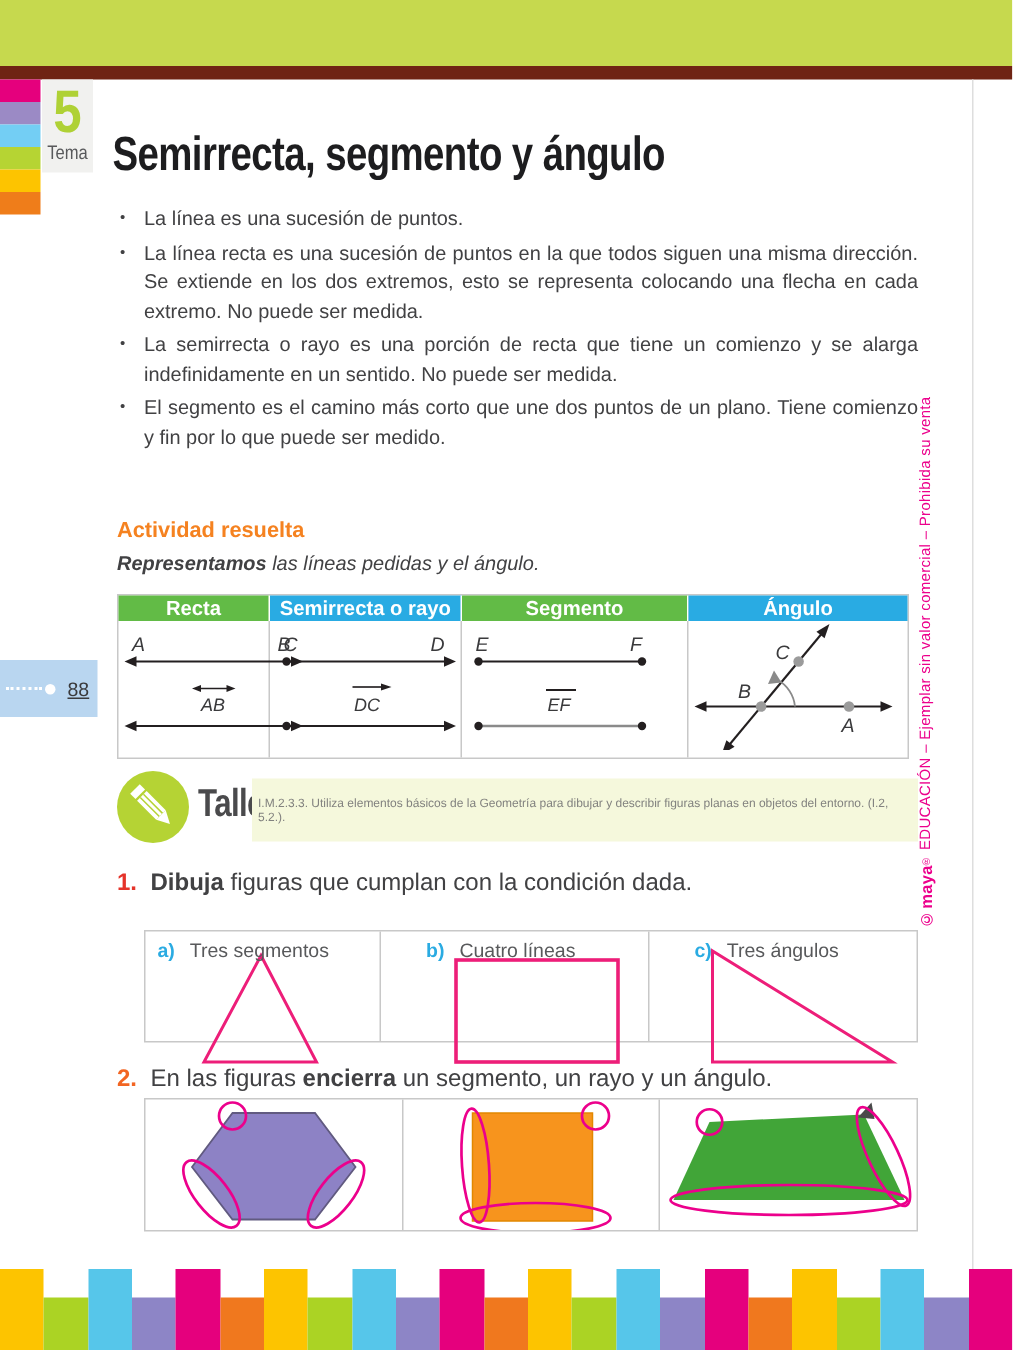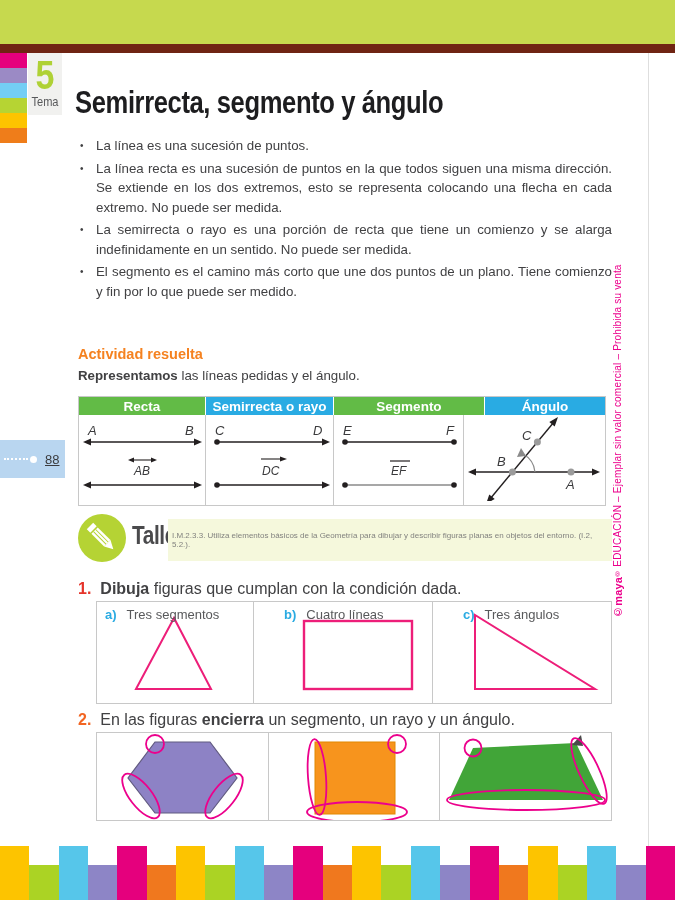--- a/index.html
+++ b/index.html
@@ -23,32 +23,32 @@
   
   .title{position:absolute;left:75px;top:84px;margin:0;font-size:32px;font-weight:bold;color:#1d1d1f;
          letter-spacing:-.5px;transform:scaleX(.8);transform-origin:left;white-space:nowrap;}
   
   .bullets{position:absolute;left:78px;top:136px;width:534px;margin:0;padding:0;list-style:none;
            font-size:13.3px;line-height:19.5px;text-align:justify;color:#414143;}
   .bullets li{position:relative;padding-left:18px;margin-bottom:3px;}
   .bullets li::before{content:"•";position:absolute;left:2px;top:0;font-size:10px;color:#414143;}
   
   .act-heading{position:absolute;left:78px;top:346px;font-size:14.5px;font-weight:bold;color:#f58220;}
-  .act-intro{position:absolute;left:78px;top:368px;margin:0;font-size:13.3px;color:#414143;}
+  .act-intro{position:absolute;left:78px;top:368px;margin:0;font-size:13.3px;color:#414143;font-style:italic;}
   
   .ltable{position:absolute;left:78px;top:396px;width:528px;height:110px;border:1px solid #c8c8c8;
           box-sizing:border-box;display:flex;flex-direction:column;}
   .lt-head{display:flex;height:22px;}
   .lt-head .hc{display:flex;align-items:center;justify-content:center;color:#fff;font-weight:bold;
                font-size:13.5px;box-sizing:border-box;border-right:1px solid #fff;}
   .lt-head .hc:last-child{border-right:none;}
   .lt-body{display:flex;flex:1;}
   .lt-body .bc{box-sizing:border-box;border-right:1px solid #c8c8c8;}
   .lt-body .bc:last-child{border-right:none;}
-  .c1{width:127px;} .c2{width:128px;} .c3{width:151px;} .c4{width:142px;flex:1;}
+  .c1{width:101px;} .c2{width:128px;} .c3{width:151px;} .c4{width:142px;flex:1;}
   .green{background:#62bb46;} .blue{background:#29abe3;}
   svg text{font-family:"Liberation Sans",sans-serif;}
   .ptlabel{font-style:italic;font-size:13px;fill:#3a3a3c;}
   .notation{font-style:italic;font-size:12px;fill:#3a3a3c;}
   
   .taller-circle{position:absolute;left:78px;top:514px;width:48px;height:48px;}
   .taller-word{position:absolute;left:132px;top:520px;font-size:26px;font-weight:bold;color:#4a4a4c;
                transform:scaleX(.8);transform-origin:left;letter-spacing:-.5px;}
   .taller-band{position:absolute;left:168px;top:519px;width:444px;height:42px;background:#f5f8dc;
                display:flex;align-items:center;padding-left:4px;box-sizing:border-box;
@@ -207,21 +207,21 @@
   </div>
   <div class="taller-word">Taller</div>
   <div class="taller-band">
     <span>I.M.2.3.3. Utiliza elementos básicos de la Geometría para dibujar y describir figuras planas en objetos del entorno. (I.2, 5.2.).</span>
   </div>
 
   <div class="qline q1" style="top:580px;">
     <span class="qnum">1.</span><b>Dibuja</b><span> figuras que cumplan con la condición dada.</span>
   </div>
 
-  <div class="qbox" style="top:601px;height:103px;gap:22px;">
+  <div class="qbox" style="top:620px;height:75px;gap:22px;">
     <div class="qcell">
       <div class="opt-label"><span class="opt-letter">a)</span><span>Tres segmentos</span></div>
       <svg width="171" height="90" viewBox="0 0 171 90">
         <polygon points="77,16 39,87 114,87" fill="none" stroke="#ed1e79" stroke-width="2"></polygon>
       </svg>
     </div>
     <div class="qcell">
       <div class="opt-label"><span class="opt-letter">b)</span><span>Cuatro líneas</span></div>
       <svg width="171" height="90" viewBox="0 0 171 90">
         <rect x="28" y="19" width="108" height="68" fill="none" stroke="#ed1e79" stroke-width="2.4"></rect>

